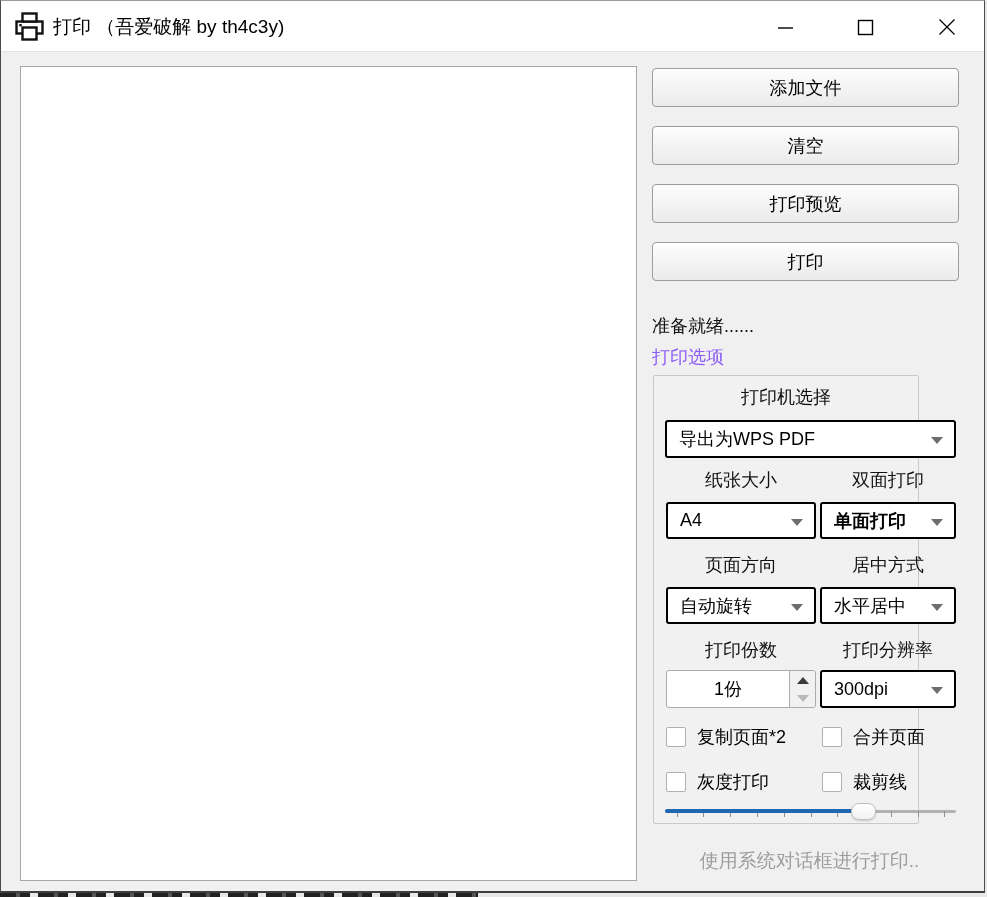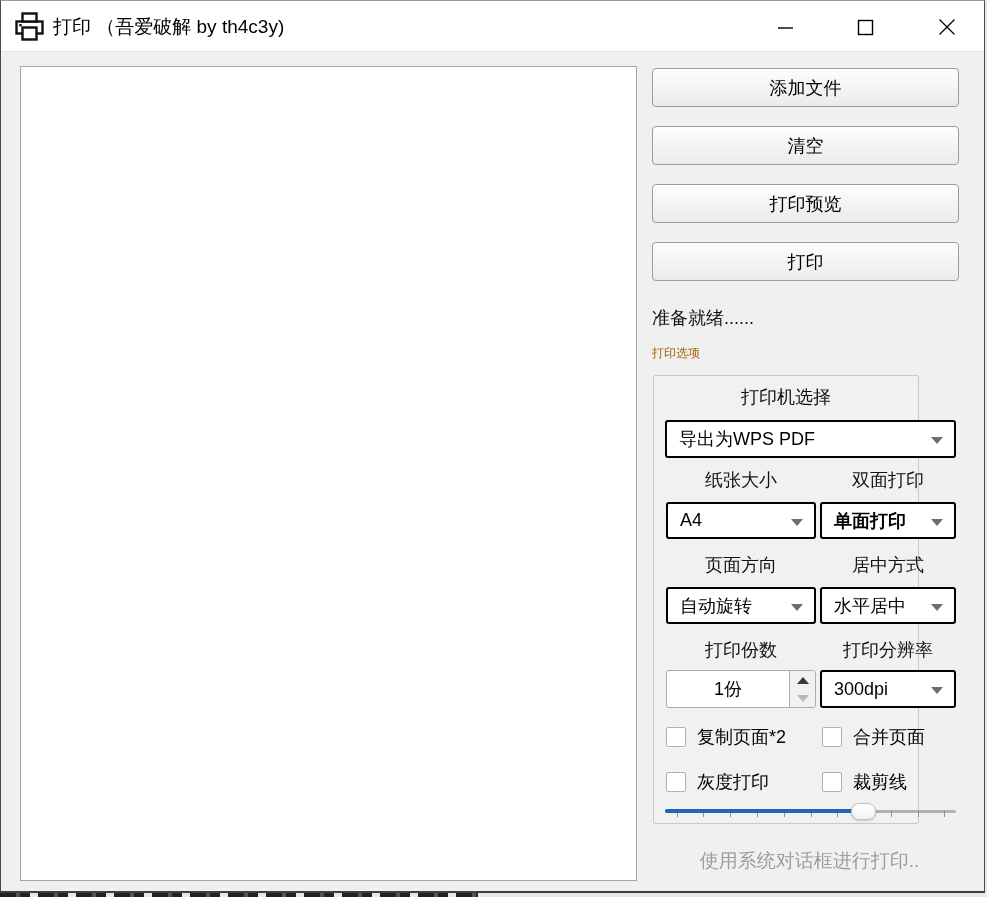--- a/index.html
+++ b/index.html
@@ -32,22 +32,22 @@
     background:#fff;border:1px solid #a7a7a7;box-sizing:border-box;
   }
   
   .action-btn{
     position:absolute;left:651px;width:307px;height:39px;
     background:linear-gradient(#fdfdfd,#f3f3f3 55%,#ebebeb);
     border:1px solid #9c9c9c;border-radius:4px;box-sizing:border-box;
     font-size:18px;color:#000;display:flex;align-items:center;justify-content:center;
     cursor:default;
   }
-  .status-text{position:absolute;left:651px;top:305px;font-size:18px;color:#111;}
-  .options-label{position:absolute;left:651px;top:344px;font-size:12px;color:#a16207;}
+  .status-text{position:absolute;left:651px;top:313px;font-size:18px;color:#111;}
+  .options-label{position:absolute;left:651px;top:344px;font-size:18px;color:#8b5cf6;}
   
   .group-box{
     position:absolute;left:652px;top:374px;width:266px;height:449px;
     border:1px solid #c9c9c9;border-radius:2px;background:#f1f1f1;box-sizing:border-box;
   }
   .gb-label{position:absolute;font-size:18px;color:#111;text-align:center;}
   .combo{
     position:absolute;background:#fff;border:2px solid #000000;border-radius:3px;
     box-sizing:border-box;display:flex;align-items:center;
     font-size:18px;color:#000;padding:0 26px 0 12px;cursor:default;

